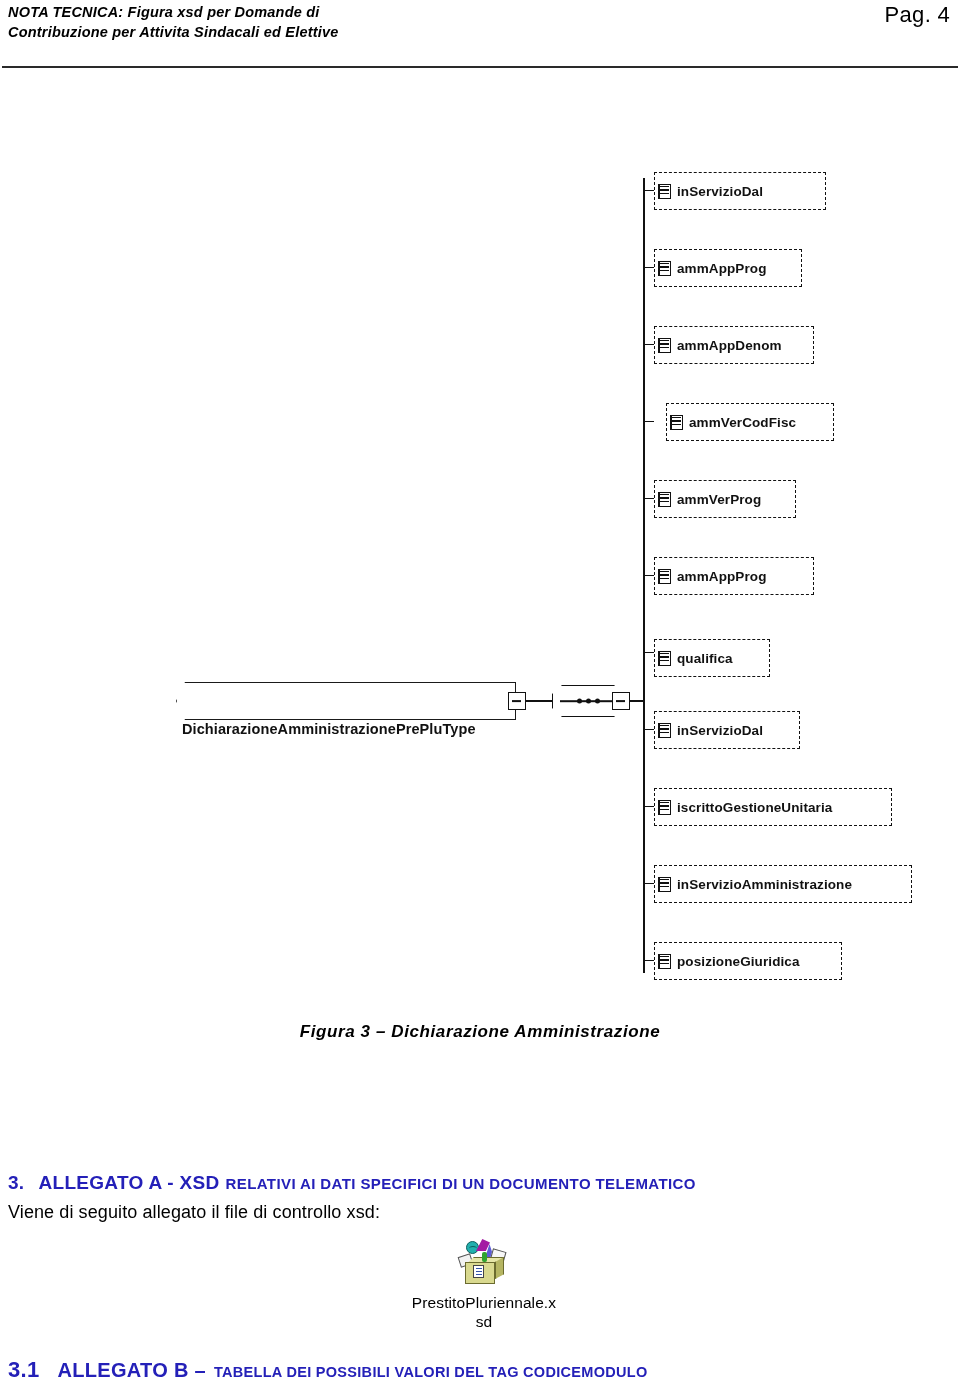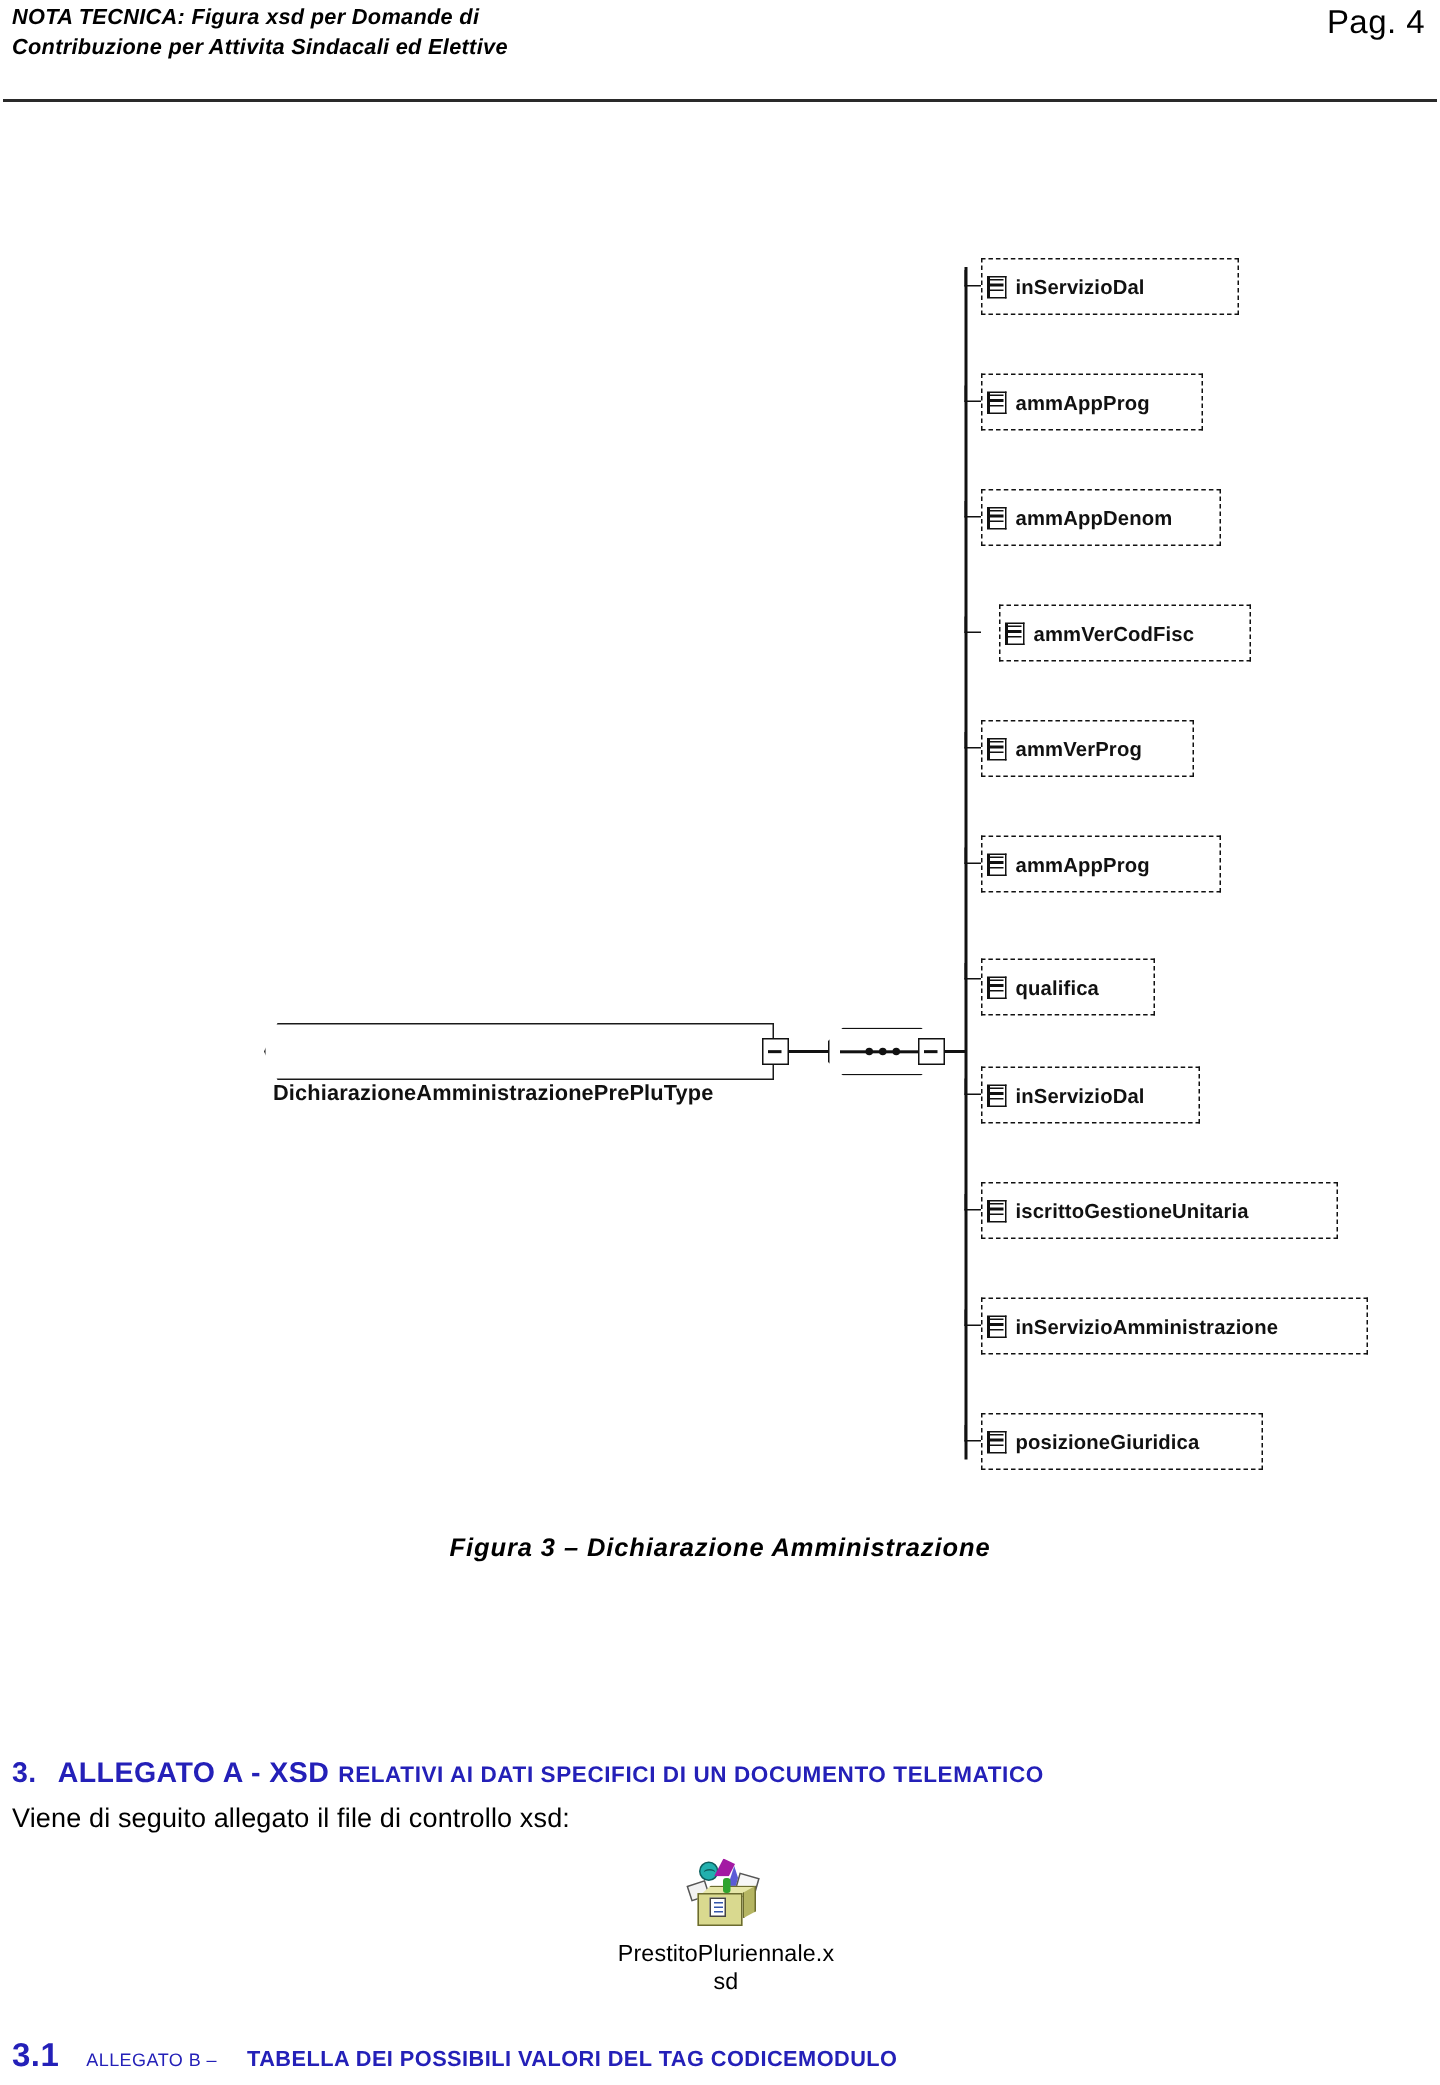--- a/index.html
+++ b/index.html
@@ -407,30 +407,30 @@
     width: 940px;
     color: #2420b8;
     white-space: nowrap;
   }
   #section-31 .num {
     font-size: 22px;
     font-weight: bold;
     letter-spacing: 0.3px;
   }
   #section-31 .main {
-    font-size: 12px;
-    font-weight: normal;
+    font-size: 20px;
+    font-weight: bold;
     letter-spacing: 0.3px;
     margin-left: 18px;
   }
   #section-31 .smallcaps {
     font-size: 14.5px;
     font-weight: bold;
     letter-spacing: 0.3px;
-    margin-left: 20px;
+    margin-left: 8px;
   }
 </style>
 </head>
 <body>
 
 <div id="page-header">
   <div id="header-title">
     <span>NOTA TECNICA: Figura xsd per Domande di</span>
     <span class="line2">Contribuzione per Attivita Sindacali ed Elettive</span>
   </div>

